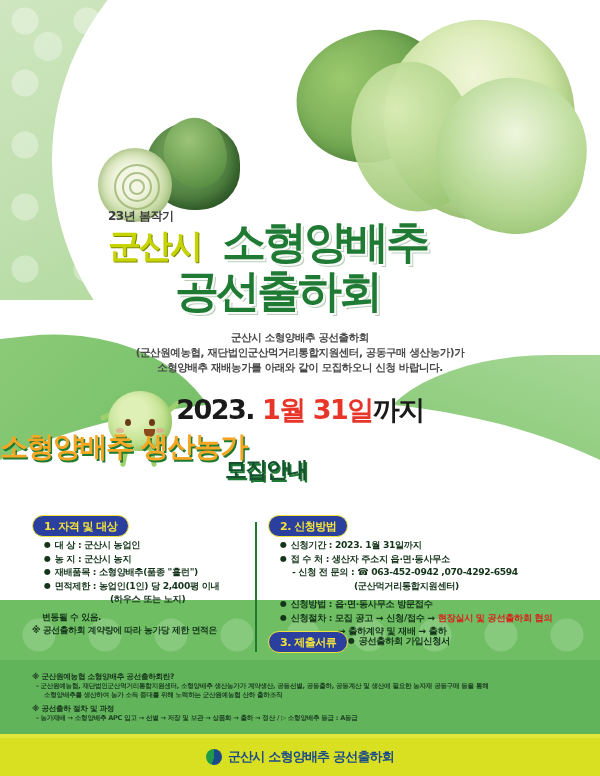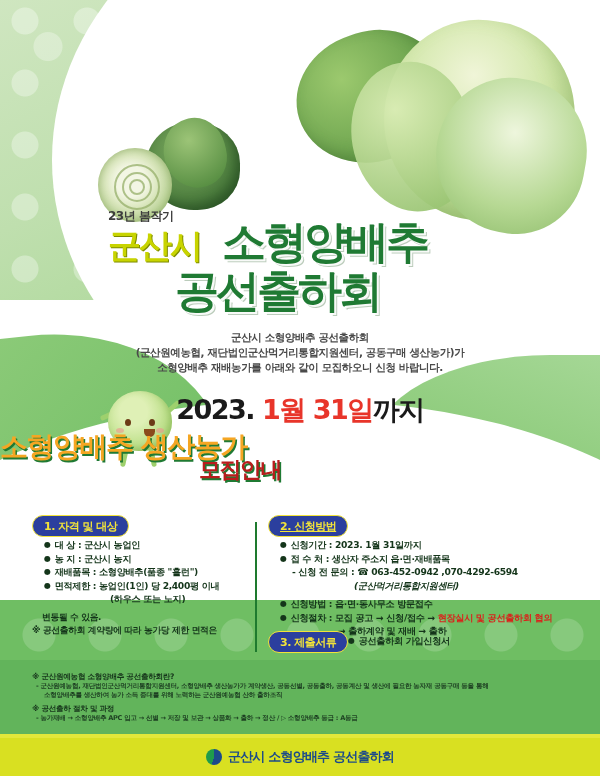--- a/index.html
+++ b/index.html
@@ -85,22 +85,22 @@
     font-size:10.5px;line-height:15px;color:#4a4a4a;font-weight:bold;letter-spacing:-.4px;}
 
   
   .deadline{position:absolute;left:0;top:392px;width:600px;text-align:center;
     font-size:27px;font-weight:bold;color:#1a1a1a;letter-spacing:-1.5px;}
   .deadline .red{color:#e8352a;}
   .sub1{position:absolute;left:0;top:428px;width:600px;text-align:left;
     font-size:28px;font-weight:bold;color:#f5a623;letter-spacing:-1.5px;
     text-shadow:1.5px 1.5px 0 #1f7a33;}
   .sub2{position:absolute;left:0;top:455px;width:480px;text-align:center;
-    font-size:22px;font-weight:bold;color:#b91c1c;letter-spacing:-1.5px;
-    text-shadow:1.5px 1.5px 0 #1f7a33;}
+    font-size:22px;font-weight:bold;color:#14532d;letter-spacing:-1.5px;
+    text-shadow:1.5px 1.5px 0 #1f7a33;padding-left:26px;}
 
   
   .pill{position:absolute;background:#2b3f9e;border:1.5px solid #f2e33a;border-radius:11px;
     color:#f2e33a;font-size:11px;font-weight:bold;padding:2.5px 11px;letter-spacing:-.5px;white-space:nowrap;}
   .divider{position:absolute;left:255px;top:522px;width:2px;height:130px;background:#1e7a2e;}
 
   .bullets{position:absolute;font-size:9.2px;line-height:13.5px;color:#14351a;font-weight:bold;letter-spacing:-.35px;}
   .bl{display:flex;align-items:flex-start;white-space:nowrap;}
   .dot{margin-right:4px;font-size:8px;line-height:13.5px;}
   .ind{padding-left:12px;white-space:nowrap;}
@@ -216,32 +216,32 @@
         <span class="dot">●</span>
         <span>면적제한 : 농업인(1인) 당 2,400평 이내</span>
       </div>
     <div class="ind" style="padding-left:66px;">(하우스 또는 노지)</div>
   </div>
   <div class="note" style="left:32px;top:611px;">
     <div style="padding-left:10px;">변동될 수 있음.</div>
     <div>※ 공선출하회 계약량에 따라 농가당 제한 면적은</div>
   </div>
 
-  <div class="pill" style="left:268px;top:515px;text-decoration:underline;">2. 신청방법</div>
+  <div class="pill" style="left:268px;top:515px;">2. 신청방법</div>
   <div class="bullets" style="left:280px;top:538px;">
     <div class="bl">
         <span class="dot">●</span>
         <span>신청기간 : 2023. 1월 31일까지</span>
       </div>
     <div class="bl">
         <span class="dot">●</span>
-        <span>접 수 처 : 생산자 주소지 읍·면·재배품목</span>
+        <span>접 수 처 : 생산자 주소지 읍·면·동사무소</span>
       </div>
     <div class="ind">- 신청 전 문의 : ☎ 063-452-0942 ,070-4292-6594</div>
-    <div class="ind" style="padding-left:74px;font-style:italic;">(군산먹거리통합지원센터)</div>
+    <div class="ind" style="padding-left:74px;">(군산먹거리통합지원센터)</div>
     <div style="height:5px;"></div>
     <div class="bl">
         <span class="dot">●</span>
         <span>신청방법 : 읍·면·동사무소 방문접수</span>
       </div>
     <div class="bl">
         <span class="dot">●</span>
         <span>
       <span>신청절차 :  모집 공고 → 신청/접수 → </span><span class="hl-red">현장실시 및 공선출하회 협의</span></span>
       </div>

